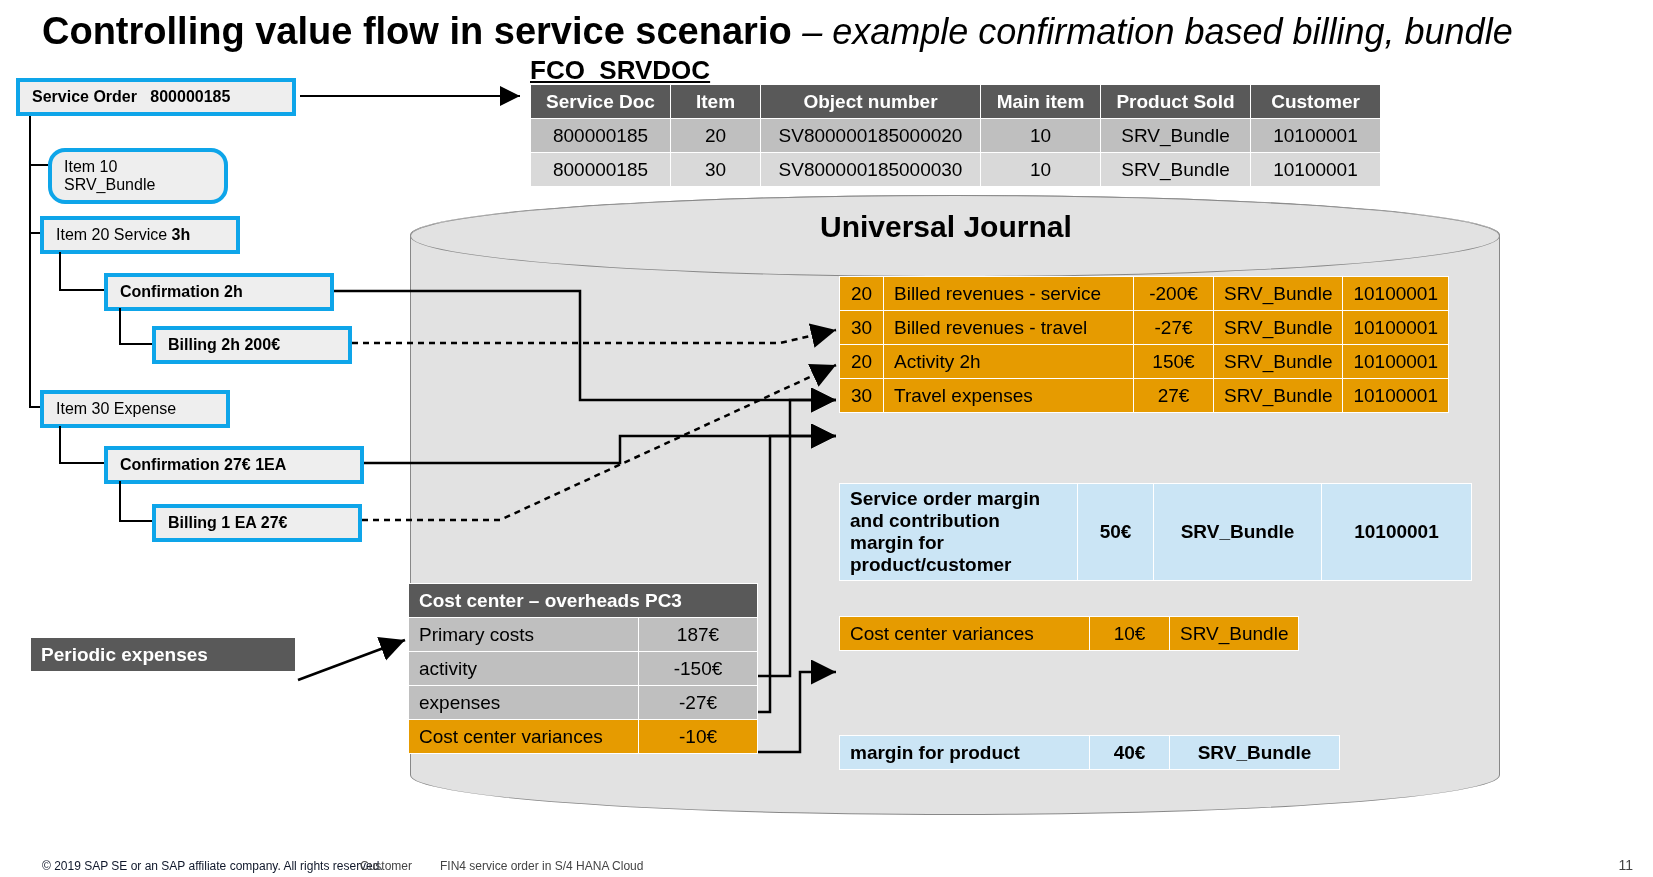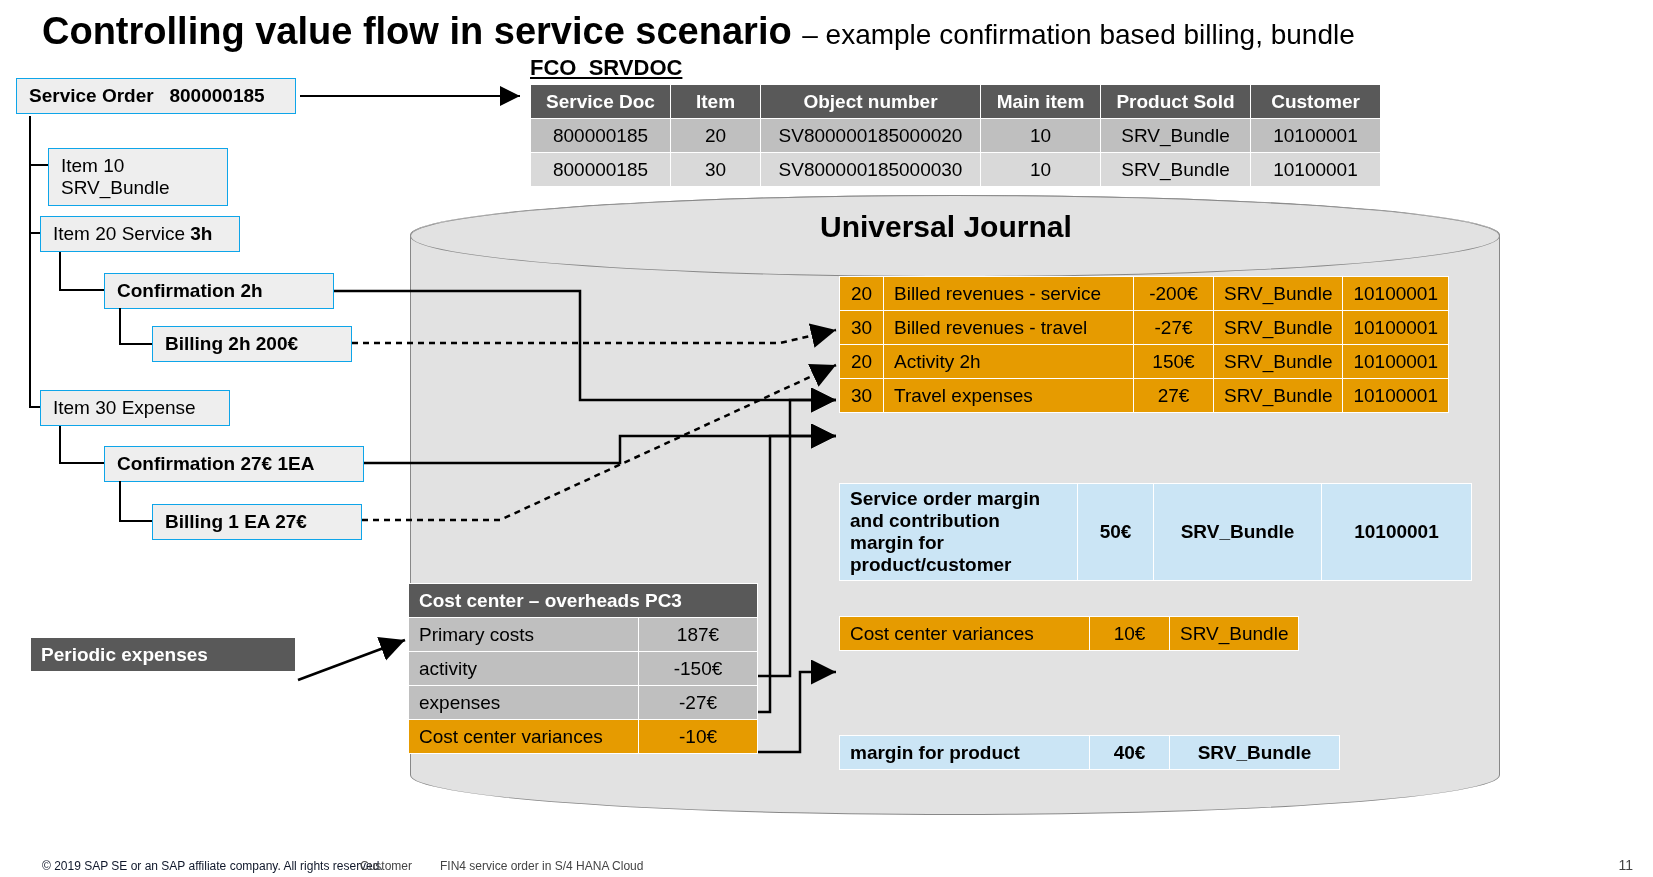--- a/index.html
+++ b/index.html
@@ -15,29 +15,30 @@
     overflow: hidden;
   }
   .title {
     position: absolute;
     left: 42px;
     top: 10px;
     font-size: 38px;
     font-weight: 700;
   }
   .title .sub {
-    font-size: 28px;
+    font-size: 36px;
     font-weight: 400;
+    font-style: italic;
   }
   .box {
     position: absolute;
-    border: 1px solid #0ea5e9;
+    border: 4px solid #0ea5e9;
     background: #eee;
     padding: 6px 12px;
-    font-size: 19px;
+    font-size: 16px;
   }
   .cylinder {
     position: absolute;
     left: 410px;
     top: 195px;
     width: 1090px;
     height: 620px;
     background: #e2e2e2;
     border: 1px solid #888;
     border-radius: 50% / 40px;
@@ -79,21 +80,21 @@
   }
   .grey td { background: #bfbfbf; }
   .lgrey td { background: #d9d9d9; }
   .orange td { background: #e69b00; }
   .lblue td { background: #cbe5f5; font-weight:700; }
   .left-align { text-align: left; }
   .fco-label {
     position: absolute;
     left: 530px;
     top: 55px;
-    font-size: 22px;
+    font-size: 26px;
     font-weight: 700;
     text-decoration: underline;
   }
   svg.connectors {
     position: absolute;
     left: 0; top: 0;
     width: 1653px; height: 877px;
     z-index: 1;
     pointer-events: none;
   }
@@ -112,21 +113,21 @@
 <body>
 
 <div class="title">
   <span>Controlling value flow in service scenario</span>
   <span class="sub">– example confirmation based billing, bundle</span>
 </div>
 
 <div class="box" style="left:16px; top:78px; width:280px; font-weight:700;">
   <span>Service Order</span>&nbsp;&nbsp;&nbsp;<span>800000185</span>
 </div>
-<div class="box" style="left:48px; top:148px; width:180px;">Item 10 SRV_Bundle</div>
+<div class="box" style="left:48px; top:148px; width:180px;border-radius:17px;">Item 10 SRV_Bundle</div>
 <div class="box" style="left:40px; top:216px; width:200px;">
   <span>Item 20   Service </span><b>3h</b>
 </div>
 <div class="box" style="left:104px; top:273px; width:230px; font-weight:700;">Confirmation  2h</div>
 <div class="box" style="left:152px; top:326px; width:200px; font-weight:700;">Billing 2h  200€</div>
 <div class="box" style="left:40px; top:390px; width:190px;">Item 30   Expense</div>
 <div class="box" style="left:104px; top:446px; width:260px; font-weight:700;">Confirmation  27€ 1EA</div>
 <div class="box" style="left:152px; top:504px; width:210px; font-weight:700;">Billing 1 EA 27€</div>
 
 <table style="left:30px; top:637px; width:266px;">

